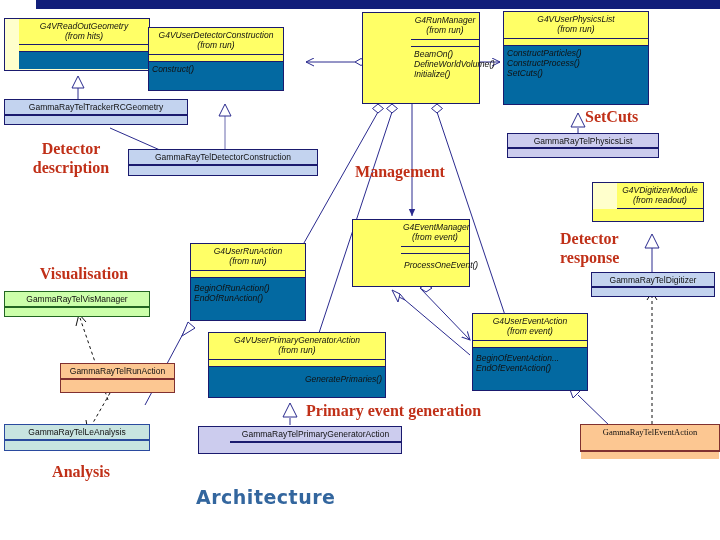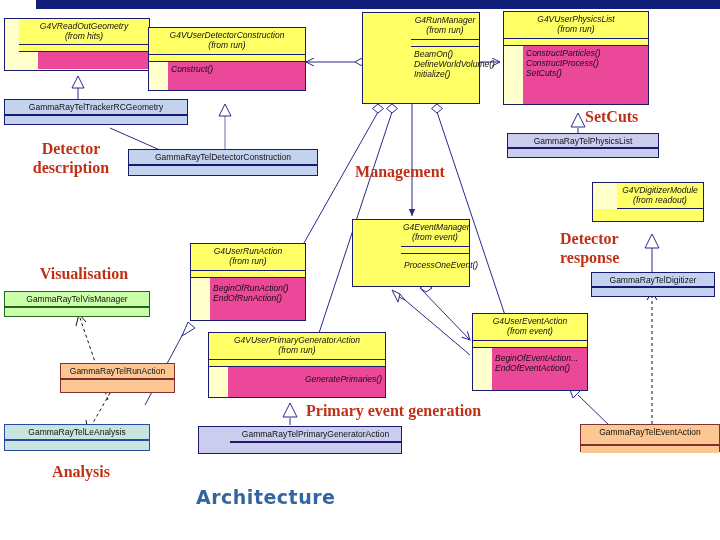--- a/index.html
+++ b/index.html
@@ -61,21 +61,21 @@
   .umlbox .ops div { white-space: nowrap; }
 
   
   .concrete .hdr { font-style: normal; padding: 2px 4px; }
   .concrete .ops { height: 8px; padding: 0; border: 0; }
 
   
   .c-yellow  { background: #ffffcc; }
   .c-yellow  .hdr { background: #ffff66; }
   .c-yellow  .attrs { background: #ffff66; }
-  .c-yellow  .ops { background: #ec4899; margin-left: 19px; }
+  .c-yellow  .ops { background: #0369a1; }
 
   .c-yellow2 { background: #ffff66; padding-left: 48px; }
   .c-yellow2 .hdr { background: #ffff66; }
   .c-yellow2 .attrs { background: #ffff66; }
   .c-yellow2 .ops { background: #ffff66; }
 
   .c-blue  { background: #c3d3ef; }
   .c-blue  .hdr { background: #c3d3ef; }
   .c-blue  .ops { background: #c3d3ef; border-top: 1px solid #1a1a6e; }
 
@@ -235,21 +235,21 @@
 
   <div class="umlbox c-yellow" style="left:4px; top:18px; width:146px; height:53px;padding-left:14px;">
     <div class="hdr" style="height:26px;">
       <span class="nm">G4VReadOutGeometry</span>
       <span class="pkg">(from hits)</span>
     </div>
     <div class="attrs"></div>
     <div class="ops" style="height:17px;"></div>
   </div>
 
-  <div class="umlbox c-yellow" style="left:148px; top:27px; width:158px; height:64px;">
+  <div class="umlbox c-yellow" style="left:148px; top:27px; width:136px; height:64px;">
     <div class="hdr" style="height:27px;">
       <span class="nm">G4VUserDetectorConstruction</span>
       <span class="pkg">(from run)</span>
     </div>
     <div class="attrs"></div>
     <div class="ops" style="height:28px;">
       <div>Construct()</div>
     </div>
   </div>
 
@@ -383,21 +383,21 @@
   </div>
 
   <div class="umlbox concrete c-lav" style="left:190px; top:426px; width:204px; height:28px;padding-left:31px;">
     <div class="hdr" style="height:15px;">
       <span class="nm">GammaRayTelPrimaryGeneratorAction</span>
     </div>
     <div class="ops"></div>
   </div>
 
   <div class="umlbox concrete c-orange" style="left:580px; top:424px; width:140px; height:28px;">
-    <div class="hdr" style="height:20px;">
+    <div class="hdr" style="height:26px;font-family:Liberation Serif, serif;">
       <span class="nm">GammaRayTelEventAction</span>
     </div>
     <div class="ops"></div>
   </div>
 
   <div class="caption" style="left:16px; top:139px; width:110px;">Detector
 description</div>
 
   <div class="caption" style="left:340px; top:162px; width:120px;">Management</div>
 

